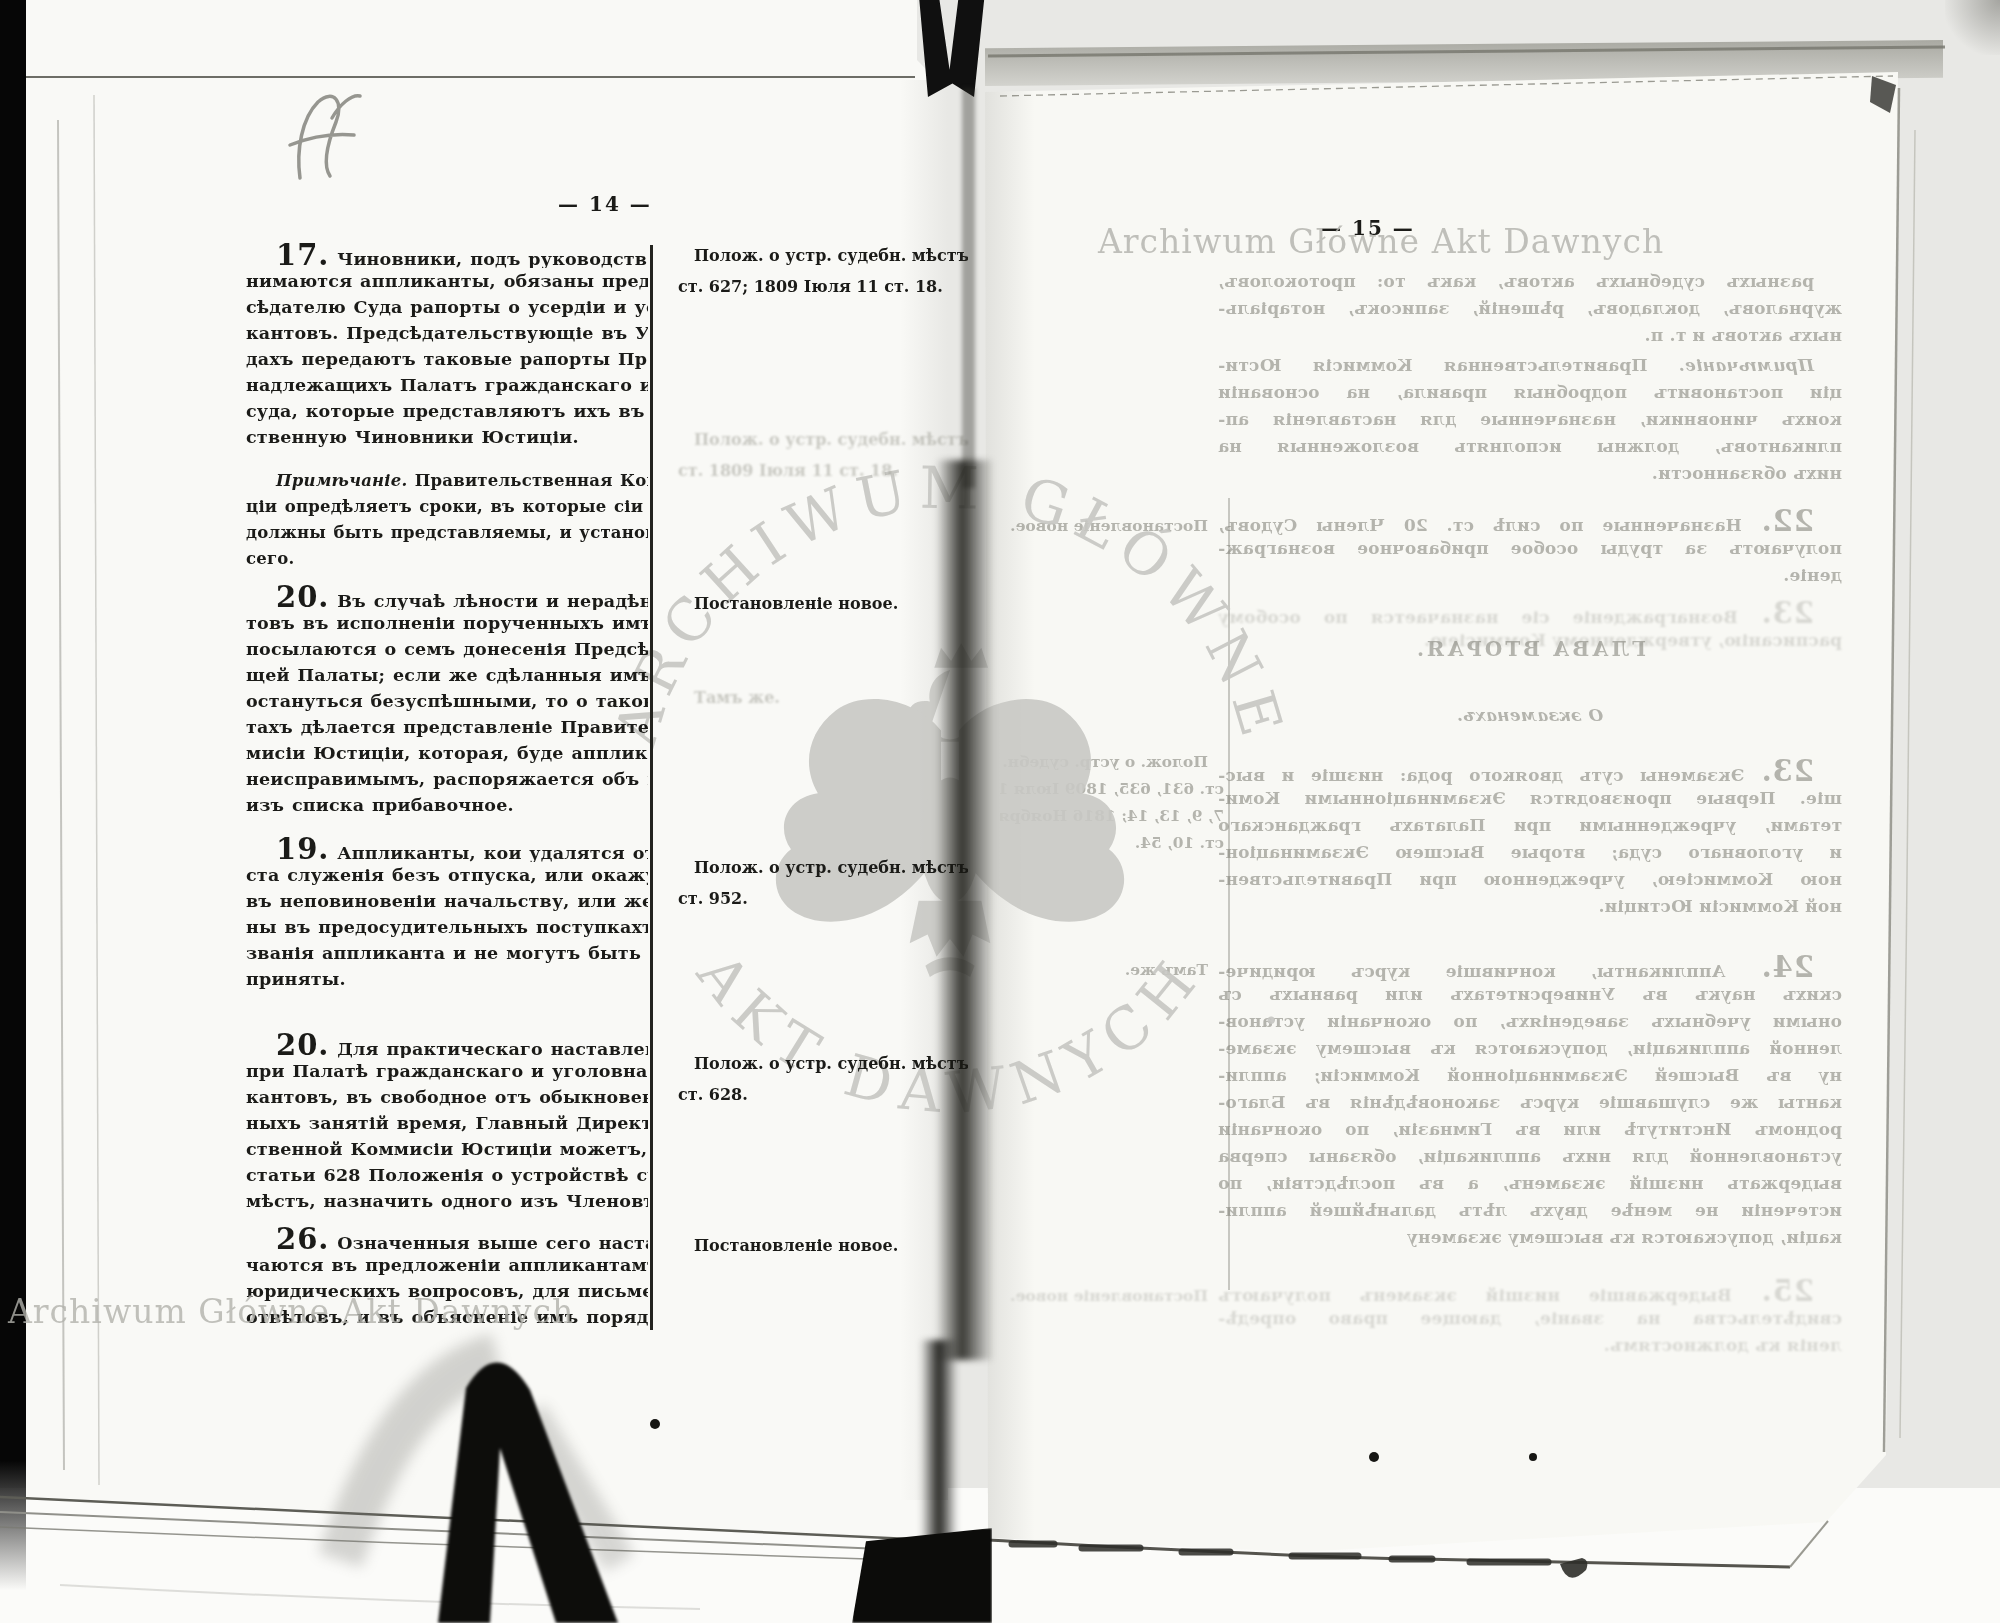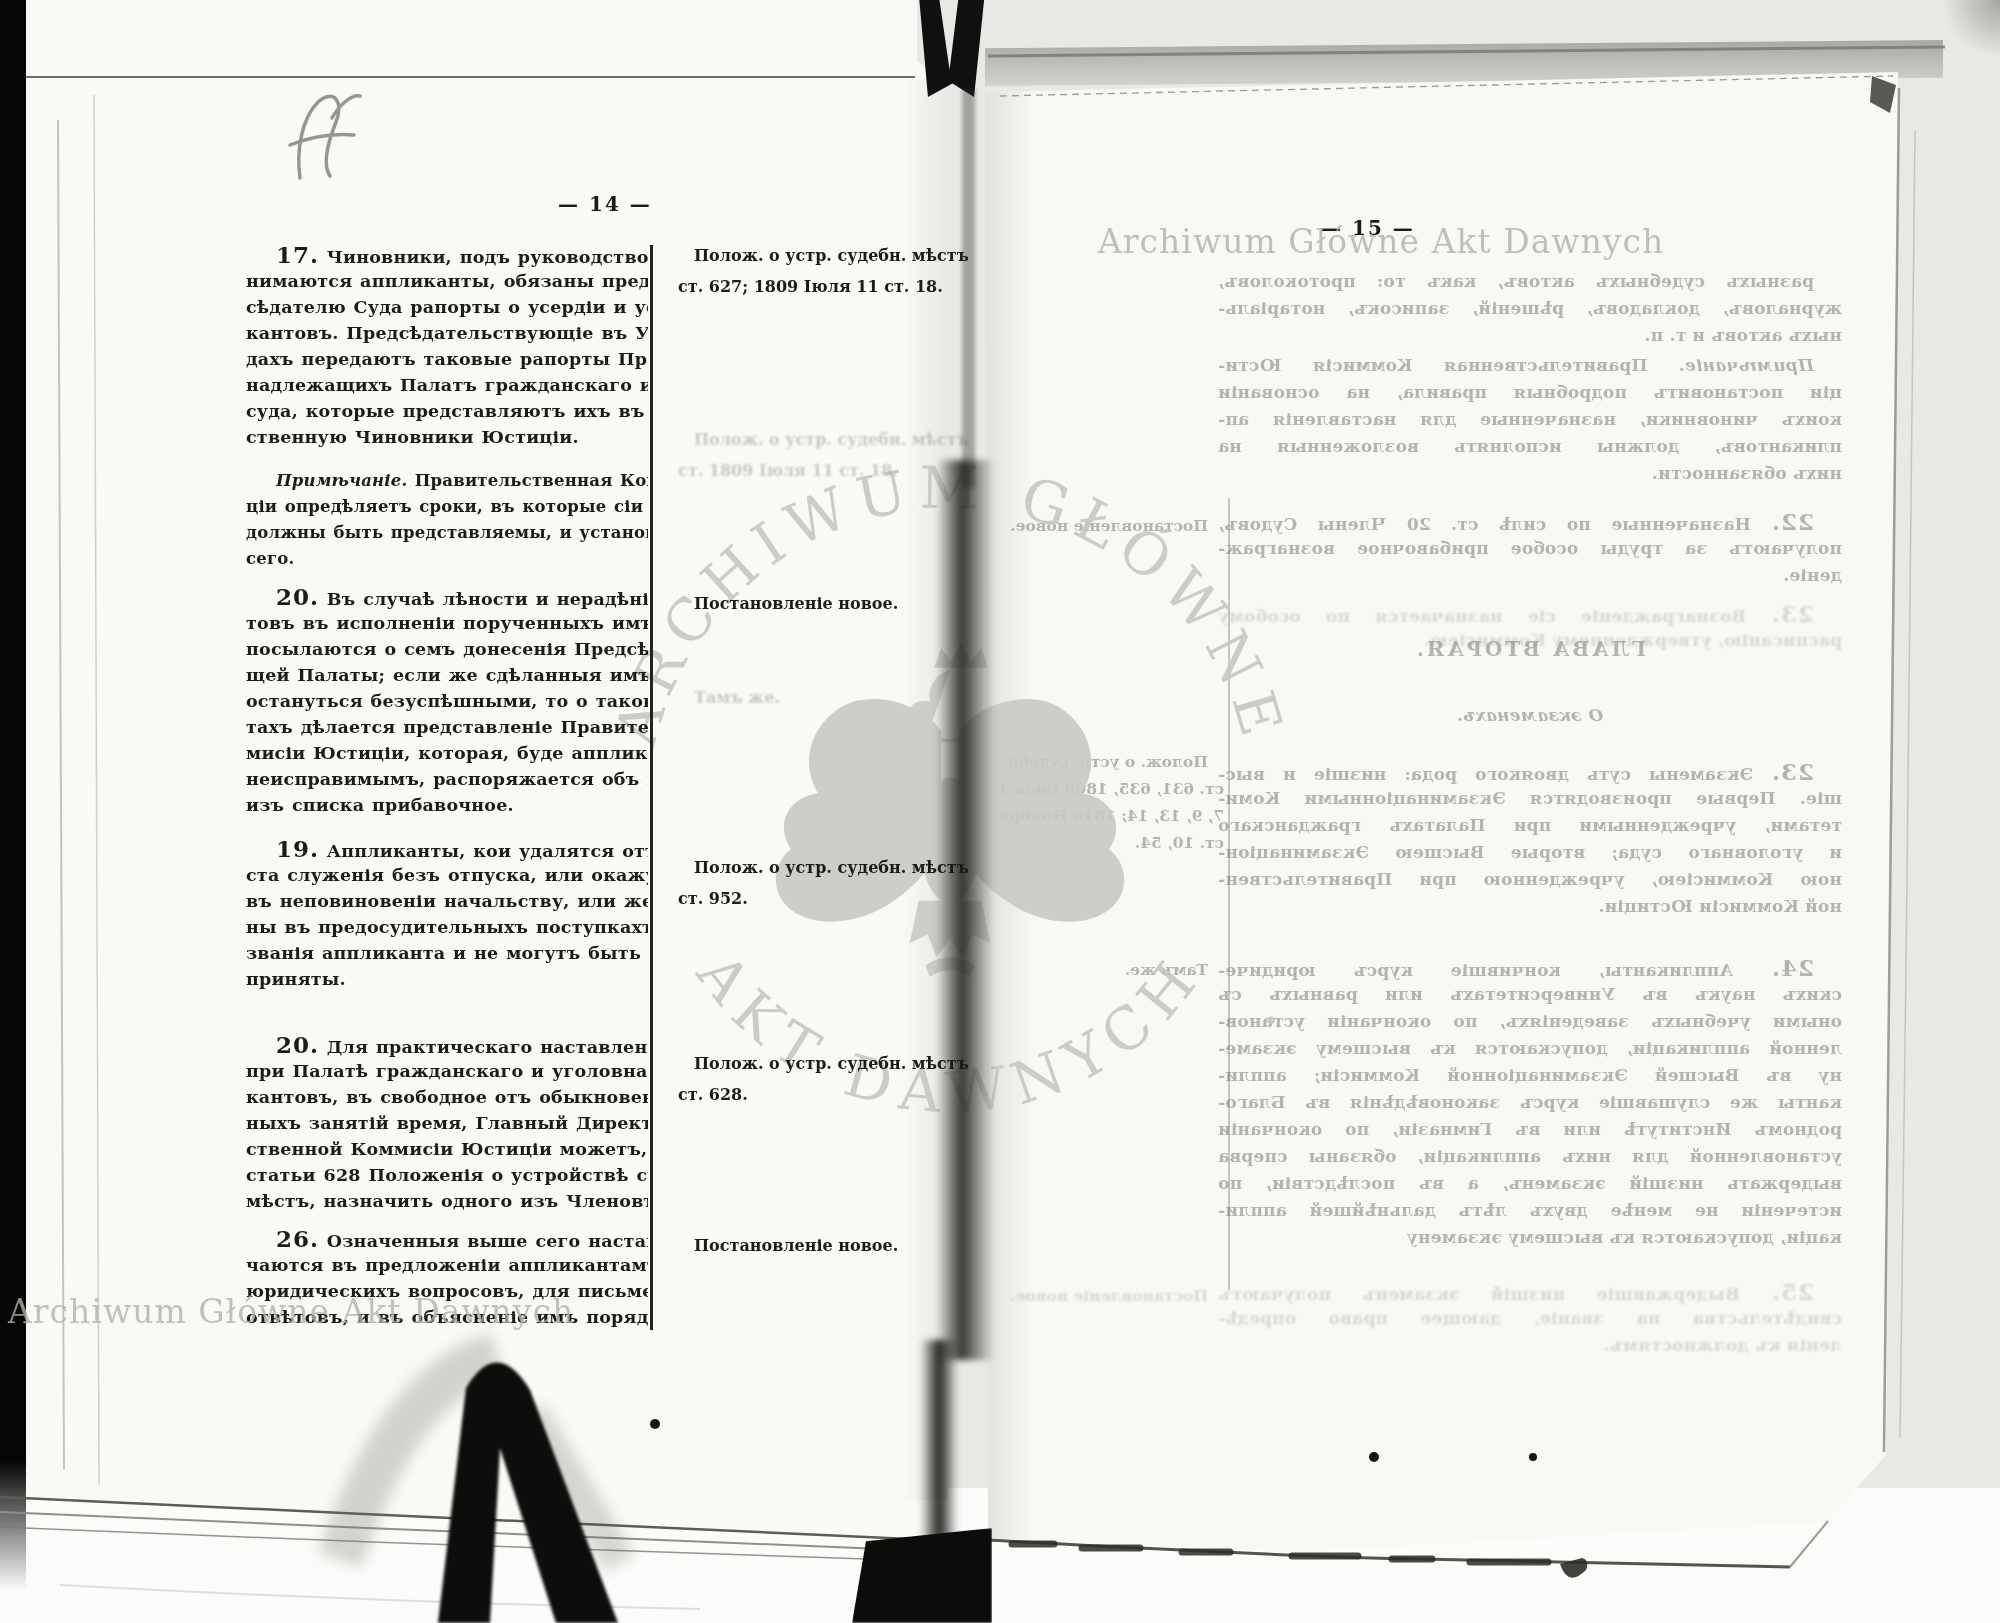--- a/index.html
+++ b/index.html
@@ -25,21 +25,21 @@
   .tr-corner{left:1945px;top:0;width:55px;height:55px;
     background:radial-gradient(circle at 100% 0,rgba(110,110,104,.55),rgba(110,110,104,0) 75%);}
 
   
   .ink{color:#1b1b18;font-weight:bold;}
   .pageno{font-size:20px;letter-spacing:2px;}
   .col-l{left:246px;width:402px;font-size:17.5px;letter-spacing:.2px;word-spacing:1.5px;line-height:26px;}
   .tline{height:26px;overflow:hidden;text-align:justify;text-align-last:justify;white-space:nowrap;}
   .tline.first{padding-left:30px;}
   .tline.last{text-align-last:left;}
-  .pnum{font-size:23px;letter-spacing:1px;}
+  .pnum{font-size:29px;letter-spacing:1px;}
   .leadital{font-style:italic;font-weight:600;}
   .rule-l{left:650px;top:245px;width:2.5px;height:1085px;background:#24241f;}
   .mn{left:678px;width:290px;font-size:16px;line-height:31px;}
   .mline{height:31px;white-space:nowrap;overflow:hidden;}
   .mline.first{padding-left:16px;}
   .faint{color:#9a9a90;opacity:.5;filter:blur(.8px);}
 
   
   .mirror{transform:scaleX(-1);color:#7d7d74;opacity:.55;filter:blur(.7px);font-weight:bold;}
   .col-r{left:1218px;width:624px;font-size:17px;letter-spacing:.2px;line-height:27px;}

